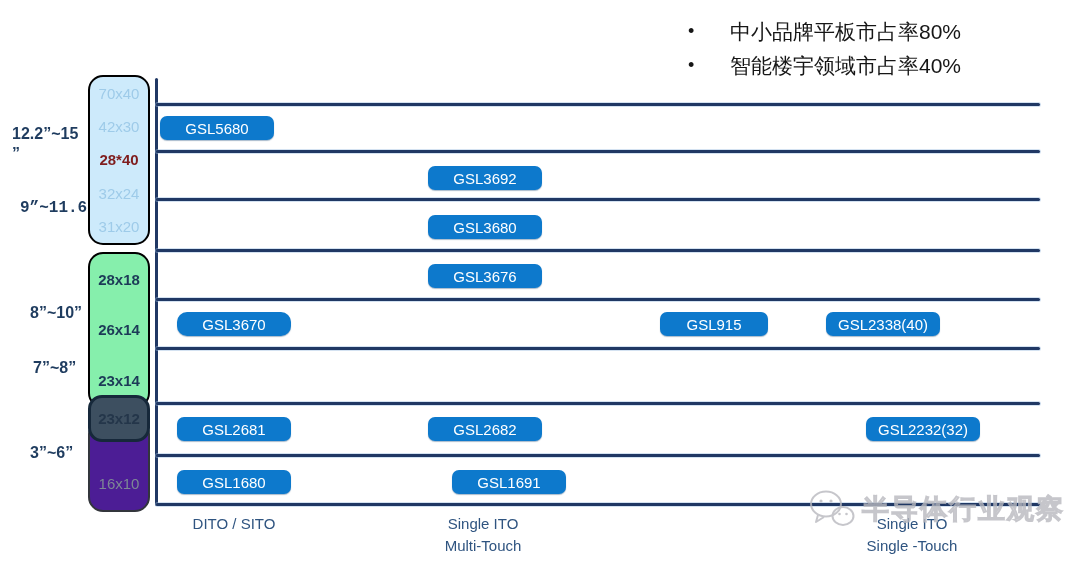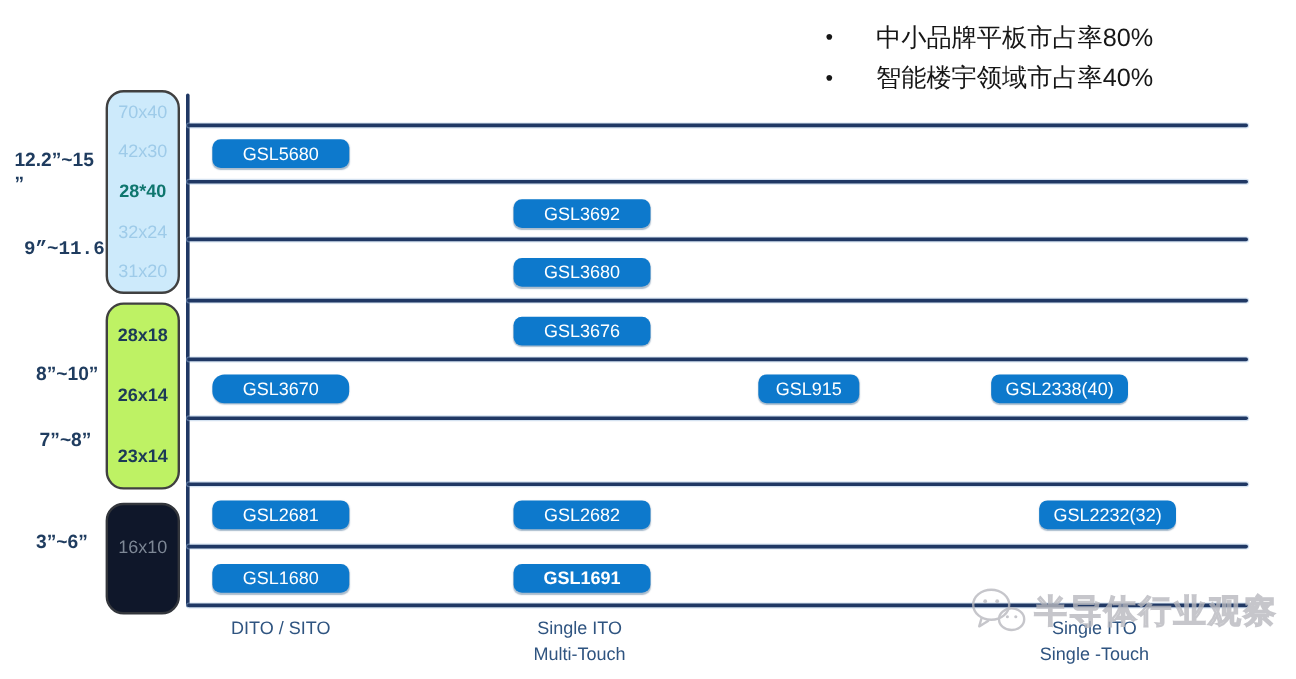--- a/index.html
+++ b/index.html
@@ -7,28 +7,28 @@
     position:relative;width:1080px;height:566px;background:#ffffff;
     font-family:"Liberation Sans","DejaVu Sans",sans-serif;overflow:hidden;
   }
   
   .bullets{position:absolute;left:688px;top:18px;}
   .bullet-row{display:flex;align-items:flex-start;margin-bottom:7px;color:#161616;font-size:21px;line-height:27px;}
   .bullet-dot{width:14px;margin-right:28px;font-size:18px;line-height:27px;}
   
   .size-label{position:absolute;color:#1f3c5f;font-size:16px;font-weight:600;white-space:pre-line;line-height:20px;}
   
-  .panel{position:absolute;left:88px;width:62px;border:2px solid #404040;border-radius:15px;display:flex;flex-direction:column;justify-content:space-around;align-items:center;box-sizing:border-box;}
+  .panel{position:absolute;left:88px;width:62px;border:2px solid #000000;border-radius:15px;display:flex;flex-direction:column;justify-content:space-around;align-items:center;box-sizing:border-box;}
   .panel-light{top:75px;height:170px;background:#cdeafb;}
-  .panel-medium{top:252px;height:156px;background:#bef264;}
-  .panel-gray{top:419px;height:93px;background:#0f172a;border-color:#33363c;justify-content:center;padding-bottom:18px;}
+  .panel-medium{top:252px;height:156px;background:#86efac;}
+  .panel-gray{top:419px;height:93px;background:#4c1d95;border-color:#33363c;justify-content:flex-end;padding-bottom:18px;}
   .panel-dark{top:395px;height:47px;background:#3d4f60;border:3px solid #16283a;border-radius:14px;justify-content:center;}
   .cell{font-size:15px;font-weight:500;}
   .cell-faint{color:#9ecbe9;}
-  .cell-dark{color:#0f766e;font-weight:600;}
+  .cell-dark{color:#7f1d1d;font-weight:600;}
   .cell-navy{color:#1c3a57;font-weight:600;}
   .cell-shadow{color:#24364a;font-weight:600;}
   .cell-gray{color:#7d8795;}
   
   .vline{position:absolute;left:155px;top:78px;width:3px;height:428px;background:#203864;border-radius:2px;}
   .hline{position:absolute;left:156px;width:884px;height:3px;background:#203864;border-radius:2px;box-shadow:0 0 0 1px rgba(160,190,225,.45);}
   
   .chip{
     position:absolute;width:114px;height:24px;background:#0d79cc;border-radius:7px;
     color:#ffffff;font-size:15px;font-weight:500;display:flex;align-items:center;justify-content:center;
@@ -79,44 +79,47 @@
   <div class="panel panel-medium">
     <div class="cell cell-navy">28x18</div>
     <div class="cell cell-navy">26x14</div>
     <div class="cell cell-navy">23x14</div>
   </div>
 
   <div class="panel panel-gray">
     <div class="cell cell-gray">16x10</div>
   </div>
 
+  <div class="panel panel-dark">
+    <div class="cell cell-shadow">23x12</div>
+  </div>
 
   <div class="vline"></div>
   <div class="hline" style="top:103px;"></div>
   <div class="hline" style="top:150px;"></div>
   <div class="hline" style="top:198px;"></div>
   <div class="hline" style="top:249px;"></div>
   <div class="hline" style="top:298px;"></div>
   <div class="hline" style="top:347px;"></div>
   <div class="hline" style="top:402px;"></div>
   <div class="hline" style="top:454px;"></div>
   <div class="hline" style="top:503px;"></div>
 
-  <div class="chip" style="left:177px;top:116px;">GSL5680</div>
+  <div class="chip" style="left:160px;top:116px;">GSL5680</div>
   <div class="chip" style="left:428px;top:166px;">GSL3692</div>
   <div class="chip" style="left:428px;top:215px;">GSL3680</div>
   <div class="chip" style="left:428px;top:264px;">GSL3676</div>
   <div class="chip" style="left:177px;top:312px;border-radius:10px;">GSL3670</div>
-  <div class="chip" style="left:632px;top:312px;width:84px;">GSL915</div>
+  <div class="chip" style="left:660px;top:312px;width:108px;">GSL915</div>
   <div class="chip" style="left:826px;top:312px;">GSL2338(40)</div>
   <div class="chip" style="left:177px;top:417px;">GSL2681</div>
   <div class="chip" style="left:428px;top:417px;">GSL2682</div>
   <div class="chip" style="left:866px;top:417px;">GSL2232(32)</div>
   <div class="chip" style="left:177px;top:470px;">GSL1680</div>
-  <div class="chip" style="left:428px;top:470px;font-weight:bold;">GSL1691</div>
+  <div class="chip" style="left:452px;top:470px;">GSL1691</div>
 
   <div class="axis-label" style="left:154px;">
     <div>DITO / SITO</div>
     <div></div>
   </div>
   <div class="axis-label" style="left:403px;">
     <div>Single ITO</div>
     <div>Multi-Touch</div>
   </div>
   <div class="axis-label" style="left:640px;">

